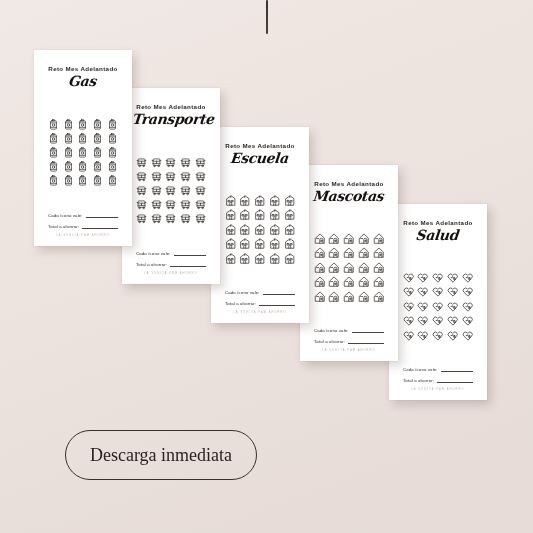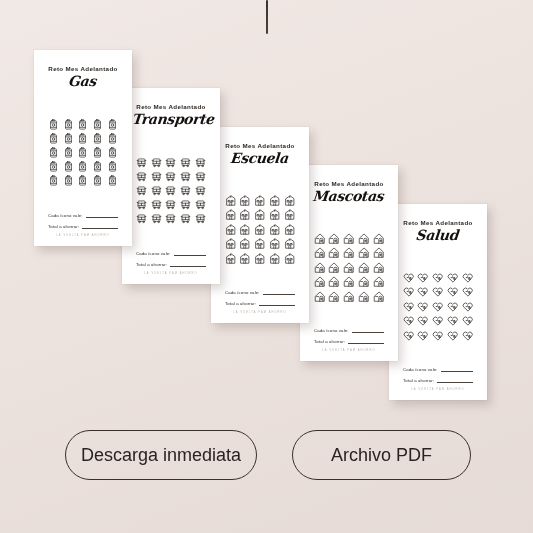--- a/index.html
+++ b/index.html
@@ -52,21 +52,21 @@
   #sheet-gas{left:34px;top:50px;width:98px;height:196px;z-index:5;}
   #sheet-transporte{left:122px;top:88px;width:98px;height:196px;z-index:4;}
   #sheet-escuela{left:211px;top:127px;width:98px;height:196px;z-index:3;}
   #sheet-mascotas{left:300px;top:165px;width:98px;height:196px;z-index:2;}
   #sheet-salud{left:389px;top:204px;width:98px;height:196px;z-index:1;}
 
   
   .pill{
     position:absolute;display:flex;align-items:center;justify-content:center;
     border:1.6px solid #3a302b;border-radius:40px;
-    color:#2b2320;font-family:Liberation Sans, sans-serif;
+    color:#2b2320;font-family:Liberation Serif, serif;
     background:transparent;
   }
   #btn-descarga{left:65px;top:430px;width:190px;height:48px;font-size:18px;}
   #btn-pdf{left:292px;top:430px;width:177px;height:48px;font-size:18px;}
 </style>
 </head>
 <body>
 
 <div id="stage">
 
@@ -1281,15 +1281,14 @@
       </div>
       <div class="field-row">
         <span class="field-label">Total a ahorrar:</span>
         <span class="field-line"></span>
       </div>
       <div class="footer-mark">LA VUELTA FAM AHORRO</div>
     </div>
   </div>
 
   <div class="pill" id="btn-descarga">Descarga inmediata</div>
-  <div class="pill" id="btn-pdf">Archivo PDF</div>
 
 </div>
 
 </body></html>

